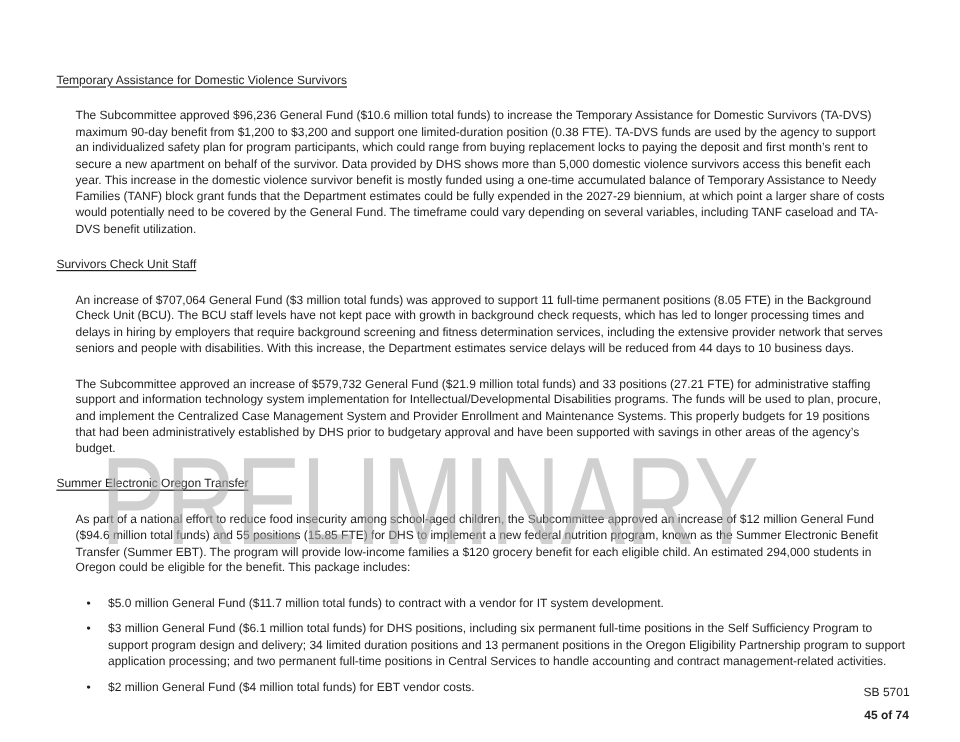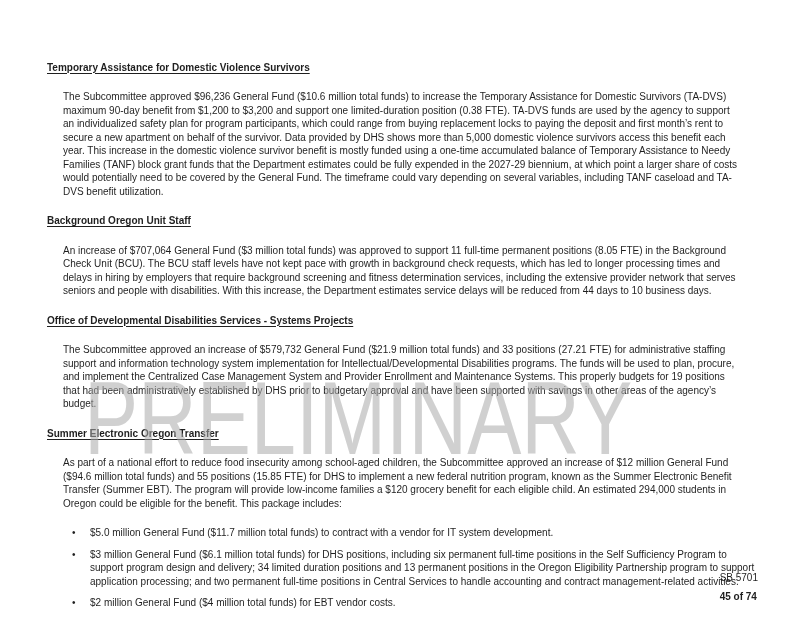--- a/index.html
+++ b/index.html
@@ -23,21 +23,21 @@
     width: 711px;
     font-size: 10px;
     line-height: 13.5px;
     z-index: 1;
   }
   .intro {
     margin: 0 0 7px 39px;
   }
   .heading {
     font-size: 10px;
-    font-weight: bold;
+    font-weight: normal;
     text-decoration: underline;
     text-underline-offset: 2px;
     margin: 13.5px 0 0 0;
   }
   .para {
     margin: 16px;
   }
   .bullets {
     list-style: none;
     margin: 0;
@@ -50,21 +50,21 @@
   }
   .bullets .marker {
     position: absolute;
     left: 25px;
     top: 0;
   }
   .footer {
     position: absolute;
     right: 42px;
     top: 571px;
-    text-align: left;
+    text-align: center;
     font-size: 10px;
     line-height: 13.5px;
     z-index: 1;
   }
   .footer .page-num {
     margin-top: 5.5px;
     font-weight: bold;
   }
   .watermark {
     position: absolute;
@@ -85,24 +85,23 @@
 <body>
 
 <div class="page">
 
   <div class="content">
 
 
     <h2 class="heading">Temporary Assistance for Domestic Violence Survivors</h2>
     <p class="para">The Subcommittee approved $96,236 General Fund ($10.6 million total funds) to increase the Temporary Assistance for Domestic Survivors (TA-DVS) maximum 90-day benefit from $1,200 to $3,200 and support one limited-duration position (0.38 FTE). TA-DVS funds are used by the agency to support an individualized safety plan for program participants, which could range from buying replacement locks to paying the deposit and first month’s rent to secure a new apartment on behalf of the survivor. Data provided by DHS shows more than 5,000 domestic violence survivors access this benefit each year. This increase in the domestic violence survivor benefit is mostly funded using a one-time accumulated balance of Temporary Assistance to Needy Families (TANF) block grant funds that the Department estimates could be fully expended in the 2027-29 biennium, at which point a larger share of costs would potentially need to be covered by the General Fund. The timeframe could vary depending on several variables, including TANF caseload and TA-DVS benefit utilization.</p>
 
-    <h2 class="heading">Background Oregon Unit Staff</h2>
+    <h2 class="heading">Survivors Check Unit Staff</h2>
     <p class="para">An increase of $707,064 General Fund ($3 million total funds) was approved to support 11 full-time permanent positions (8.05 FTE) in the Background Check Unit (BCU). The BCU staff levels have not kept pace with growth in background check requests, which has led to longer processing times and delays in hiring by employers that require background screening and fitness determination services, including the extensive provider network that serves seniors and people with disabilities. With this increase, the Department estimates service delays will be reduced from 44 days to 10 business days.</p>
 
-    <h2 class="heading">Office of Developmental Disabilities Services - Systems Projects</h2>
     <p class="para">The Subcommittee approved an increase of $579,732 General Fund ($21.9 million total funds) and 33 positions (27.21 FTE) for administrative staffing support and information technology system implementation for Intellectual/Developmental Disabilities programs. The funds will be used to plan, procure, and implement the Centralized Case Management System and Provider Enrollment and Maintenance Systems. This properly budgets for 19 positions that had been administratively established by DHS prior to budgetary approval and have been supported with savings in other areas of the agency’s budget.</p>
 
     <h2 class="heading">Summer Electronic Oregon Transfer</h2>
     <p class="para">As part of a national effort to reduce food insecurity among school-aged children, the Subcommittee approved an increase of $12 million General Fund ($94.6 million total funds) and 55 positions (15.85 FTE) for DHS to implement a new federal nutrition program, known as the Summer Electronic Benefit Transfer (Summer EBT). The program will provide low-income families a $120 grocery benefit for each eligible child. An estimated 294,000 students in Oregon could be eligible for the benefit. This package includes:</p>
 
     <ul class="bullets">
       <li>
         <span class="marker">•</span>
         <span>$5.0 million General Fund ($11.7 million total funds) to contract with a vendor for IT system development.</span>
       </li>

